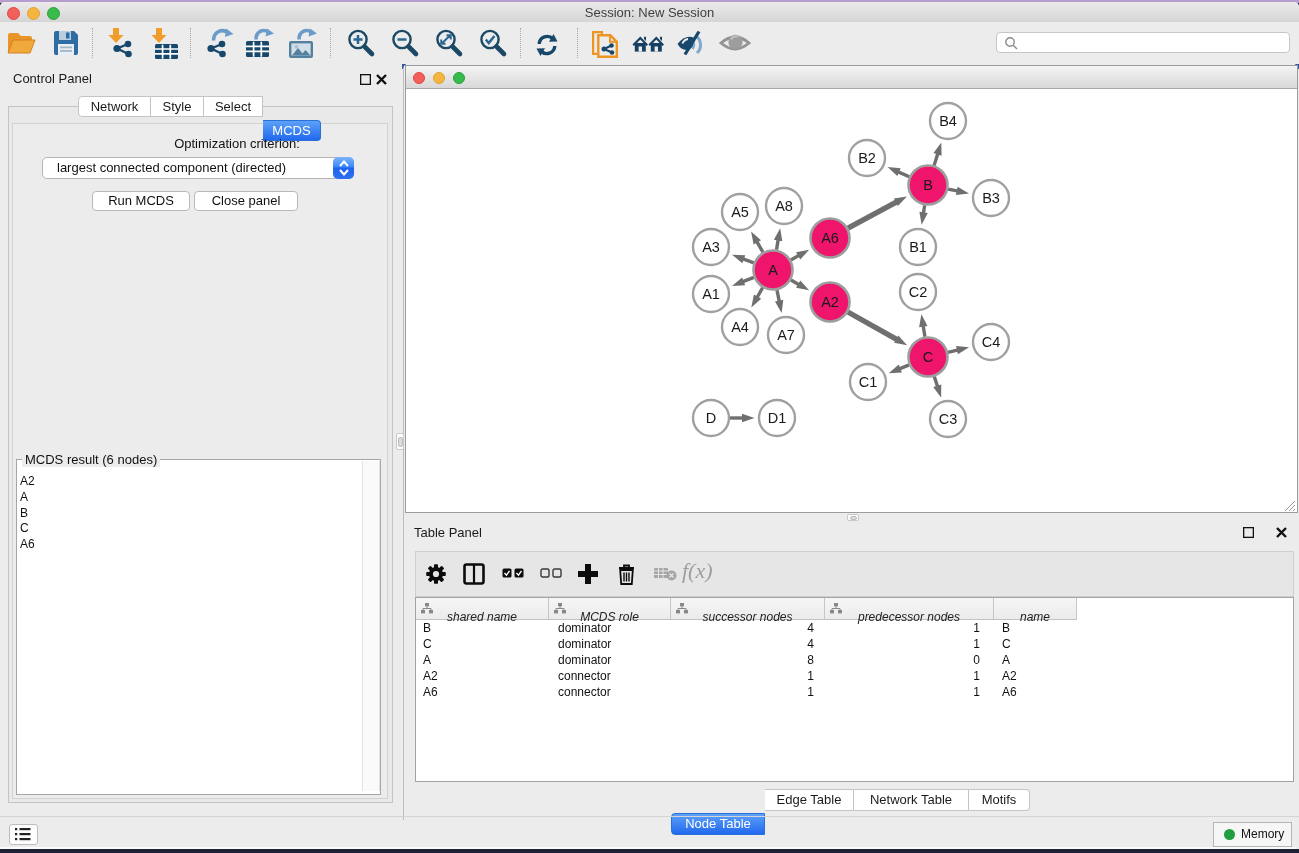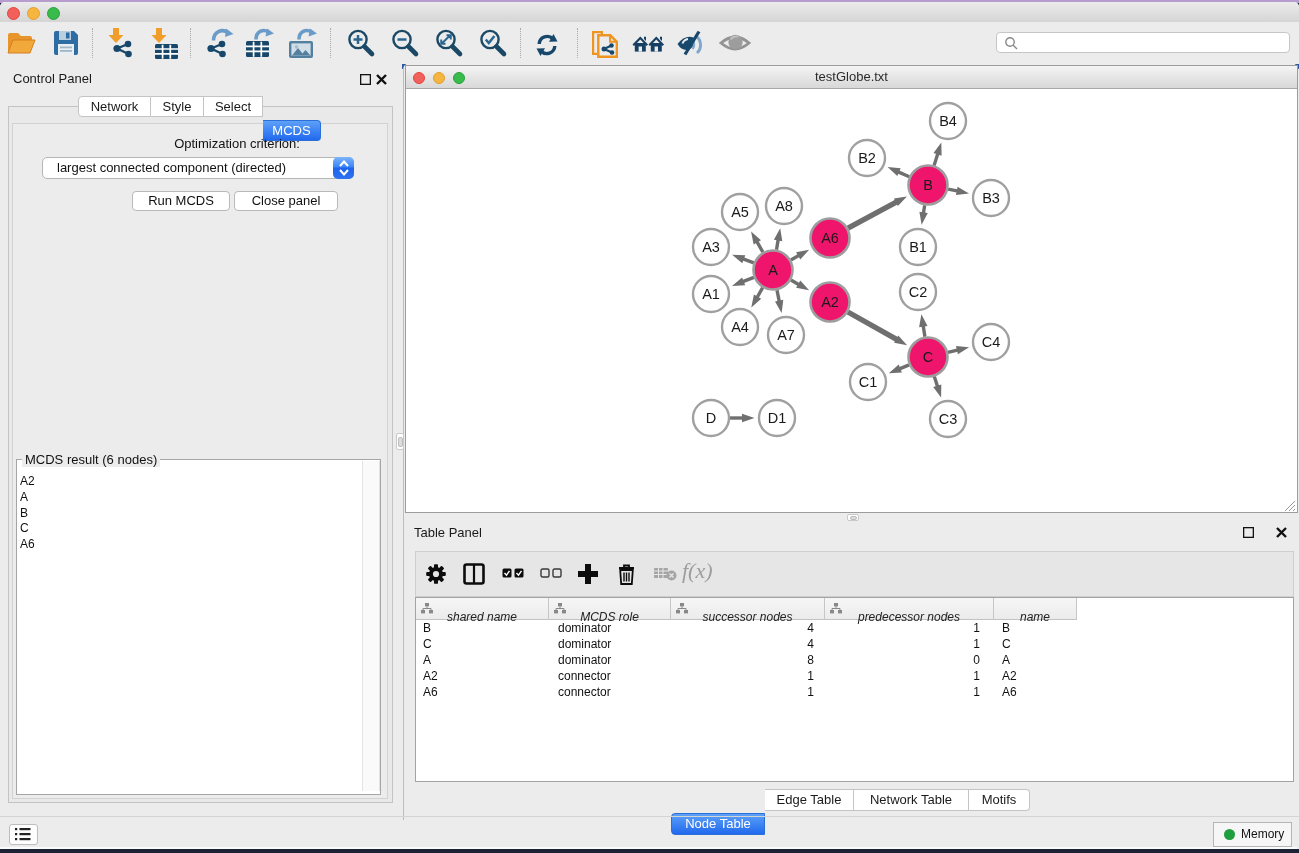--- a/index.html
+++ b/index.html
@@ -27,21 +27,21 @@
 .tab.first{border-left:1px solid #c4c4c4;border-radius:4px 0 0 4px;}
 .tab.last{border-radius:0 4px 4px 0;}
 .tab.sel{background:linear-gradient(#5da1f8,#2169ee);color:#fff;border-color:#2b6fd8;margin-top:24px;}
 #optlabel{left:12px;top:136px;width:450px;text-align:center;font-size:13px;color:#111;}
 #combo{left:42px;top:157px;width:310px;height:20px;background:#fff;border:1px solid #b5b5b5;
   border-radius:5px;font-size:13px;line-height:20px;color:#111;}
 #combo .cbtxt{position:absolute;left:14px;top:0;}
 #combo .cbbtn{position:absolute;right:-1px;top:-1px;width:21px;height:22px;border-radius:5px;
   background:linear-gradient(#7db3f9 0%,#3b87f7 45%,#1d63ee 50%,#2f72f0 100%);}
 .pushbtn{height:18px;background:#fff;border:1px solid #b9b9b9;border-radius:4px;
-  font-size:13px;line-height:18px;text-align:center;color:#111;top:191px;margin-left:40px;}
+  font-size:13px;line-height:18px;text-align:center;color:#111;top:191px;}
 #fieldset{left:16px;top:459px;width:363px;height:334px;border:1px solid #a6a6a6;background:#fff;}
 #legend{left:22px;top:452px;background:#ececec;font-size:13px;color:#111;padding:0 3px;}
 #mcdslist{left:20px;top:474px;font-size:12px;color:#111;line-height:15.8px;}
 #vscroll{left:362px;top:461px;width:16px;height:330px;background:#fafafa;
   border-left:1px solid #e3e3e3;border-right:1px solid #e3e3e3;}
 
 #vdiv{left:403px;top:65px;width:1px;height:755px;background:#bdbdbd;}
 .grip{background:#fff;border:1px solid #c9c9c9;border-radius:2px;}
 .gripin{position:absolute;background:#dcdcdc;border:1px solid #bdbdbd;border-radius:2px;}
 
@@ -72,20 +72,21 @@
 svg{display:block;}
 svg text{font-family:"Liberation Sans",sans-serif;}
 </style></head>
 <body>
 <div class="abs" id="deskTop"></div>
 <div class="abs" id="appwin"></div>
 <div class="abs" id="titlebar">
   <div class="abs tl" style="left:7px;background:#f2605c;border:1px solid #e14640;"></div>
   <div class="abs tl" style="left:27px;background:#f6b53e;border:1px solid #dfa133;"></div>
   <div class="abs tl" style="left:47px;background:#38bb4b;border:1px solid #2aa13c;"></div>
+  <div class="abs" id="title">Session: New Session</div>
 </div>
 <div class="abs" id="toolbar">
   <div class="abs tsep" style="left:92px"></div>
   <div class="abs tsep" style="left:190px"></div>
   <div class="abs tsep" style="left:330px"></div>
   <div class="abs tsep" style="left:520px"></div>
   <div class="abs tsep" style="left:577px"></div>
 
   <svg class="abs ticon" style="left:5px" viewBox="0 0 32 32">
     <path d="M3 26 V8 Q3 6 5 6 h8 l3 3 h9 q2 0 2 2 v3 h-19 z" fill="#e8962b"></path>
@@ -259,21 +260,20 @@
     <path d="M0 0 H6 Q2 2 1 7 L0 7 z" fill="#2d56a4"></path>
   </svg>
 <svg class="abs" id="gcorner2" viewBox="0 0 7 7">
     <path d="M7 0 H1 Q5 2 6 7 L7 7 z" fill="#2d56a4"></path>
   </svg>
 <div class="abs" id="gwin">
   <div class="abs" id="gtitle">
     <div class="abs gl" style="left:7px;background:#f2605c;border:1px solid #e14640;"></div>
     <div class="abs gl" style="left:27px;background:#f6b53e;border:1px solid #dfa133;"></div>
     <div class="abs gl" style="left:47px;background:#38bb4b;border:1px solid #2aa13c;"></div>
-    <div class="abs" id="gtitletxt">testGlobe.txt</div>
   </div>
   <svg class="abs" style="left:0;top:22px" width="891" height="424" viewBox="405 87 891 424">
 <g stroke="#6f6f6f" fill="none" stroke-linecap="butt">
 <line x1="752.9" y1="276.4" x2="741.2" y2="280.9" stroke-width="3.4"></line>
 <path d="M731.0,284.9 L741.1,276.4 L744.2,284.3 Z" stroke="none" fill="#6f6f6f"></path>
 <line x1="752.8" y1="261.9" x2="741.4" y2="257.7" stroke-width="3.4"></line>
 <path d="M731.1,253.8 L744.3,254.2 L741.3,262.2 Z" stroke="none" fill="#6f6f6f"></path>
 <line x1="761.7" y1="286.7" x2="755.8" y2="297.0" stroke-width="3.4"></line>
 <path d="M750.3,306.5 L752.9,293.6 L760.2,297.8 Z" stroke="none" fill="#6f6f6f"></path>
 <line x1="761.9" y1="251.2" x2="755.6" y2="240.1" stroke-width="3.4"></line>

